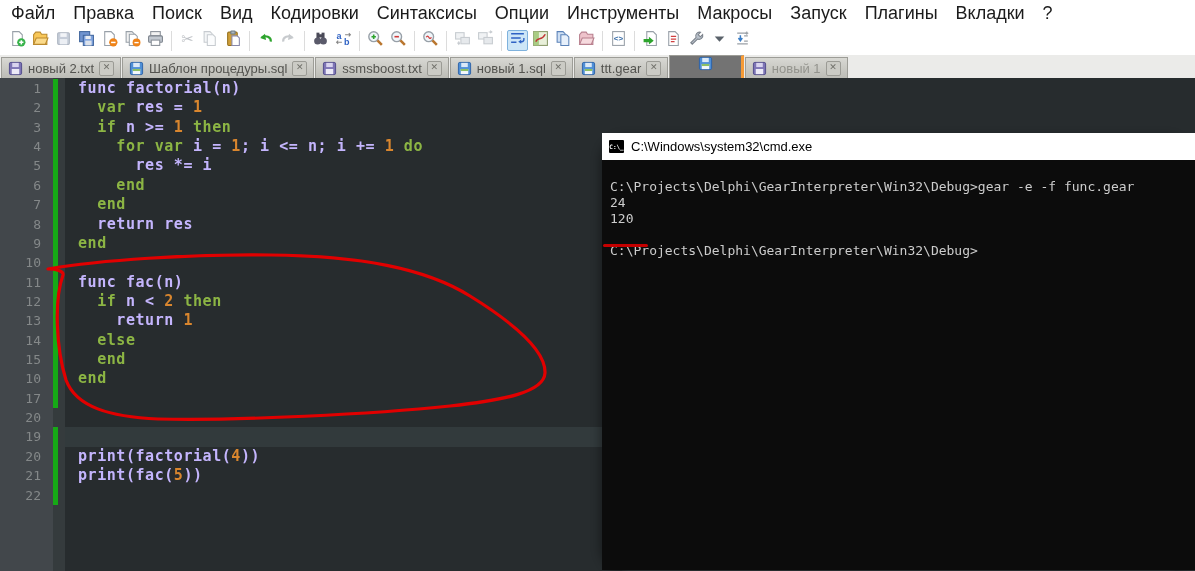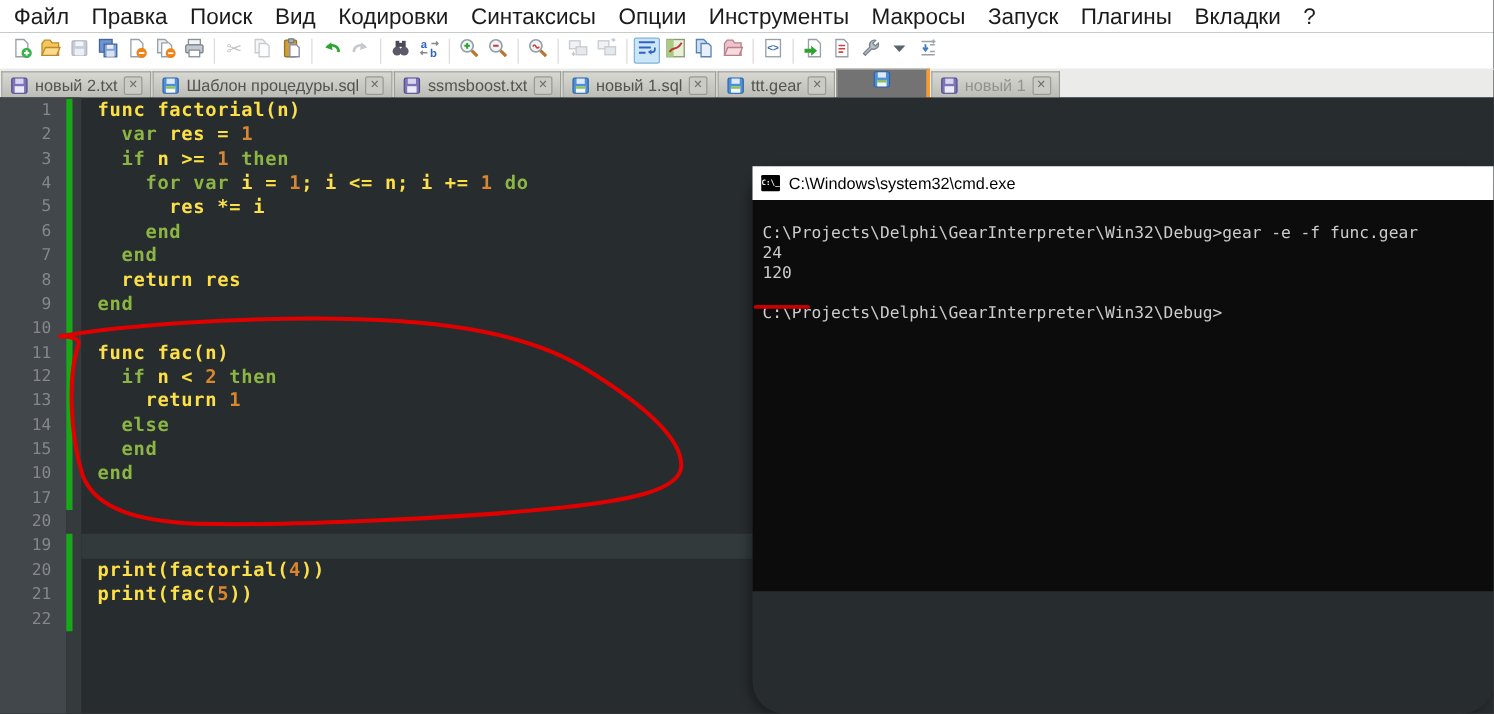--- a/index.html
+++ b/index.html
@@ -34,32 +34,32 @@
   .gutter{position:absolute;top:0;left:0;width:53px;bottom:0;background:#42474b;}
   .gutter-nums{position:absolute;top:1px;left:0;width:41px;text-align:right;
                font:13px "DejaVu Sans Mono",monospace;color:#848889;}
   .gl{height:19.36px;line-height:19.36px;}
   .marker-col{position:absolute;top:0;left:53px;width:12px;bottom:0;background:#353b3d;}
   .change-bar{position:absolute;left:0;width:5px;background:#16a916;}
   .cur-line{position:absolute;left:65px;right:0;height:19.4px;background:#323a3c;}
   .code{position:absolute;top:1px;left:78px;font:bold 15px "DejaVu Sans Mono",monospace;
         letter-spacing:.55px;}
   .cl{height:19.36px;line-height:19.36px;white-space:pre;}
-  .tok-k{color:#8cb544;} .tok-n{color:#d9862e;} .tok-c{color:#767d81;} .tok-p{color:#fde047;}
+  .tok-k{color:#8cb544;} .tok-n{color:#d9862e;} .tok-c{color:#767d81;} .tok-p{color:#c4b5fd;}
   
   .annot-svg{position:absolute;top:0;left:0;width:1195px;height:571px;pointer-events:none;z-index:5;}
   
   .cmd{position:absolute;left:602px;top:133px;width:593px;height:438px;z-index:10;
        box-shadow:-3px 2px 8px rgba(0,0,0,.3);border-radius:26px;}
   .cmd-titlebar{height:27px;background:#ffffff;display:flex;align-items:center;
                 padding-left:7px;gap:7px;font-size:13px;color:#000;}
   .cmd-icon{width:15px;height:13px;background:#000;color:#fff;
             font:bold 6px "DejaVu Sans Mono",monospace;display:flex;align-items:center;
             justify-content:center;border-radius:1px;flex:0 0 auto;}
-  .cmd-body{position:relative;height:313px;background:#0c0c0c;color:#cccccc;
+  .cmd-body{position:relative;height:410px;background:#0c0c0c;color:#cccccc;
             font:13px "DejaVu Sans Mono",monospace;padding:19px 0 0 8px;box-sizing:border-box;}
   .cmd-line{height:15.9px;line-height:15.9px;white-space:pre;}
   .cmd-underline{position:absolute;left:1px;top:84px;width:45px;height:3px;
                  background:#c40000;border-radius:2px;}
 </style>
 </head>
 <body>
 
 <div class="screen">
 

